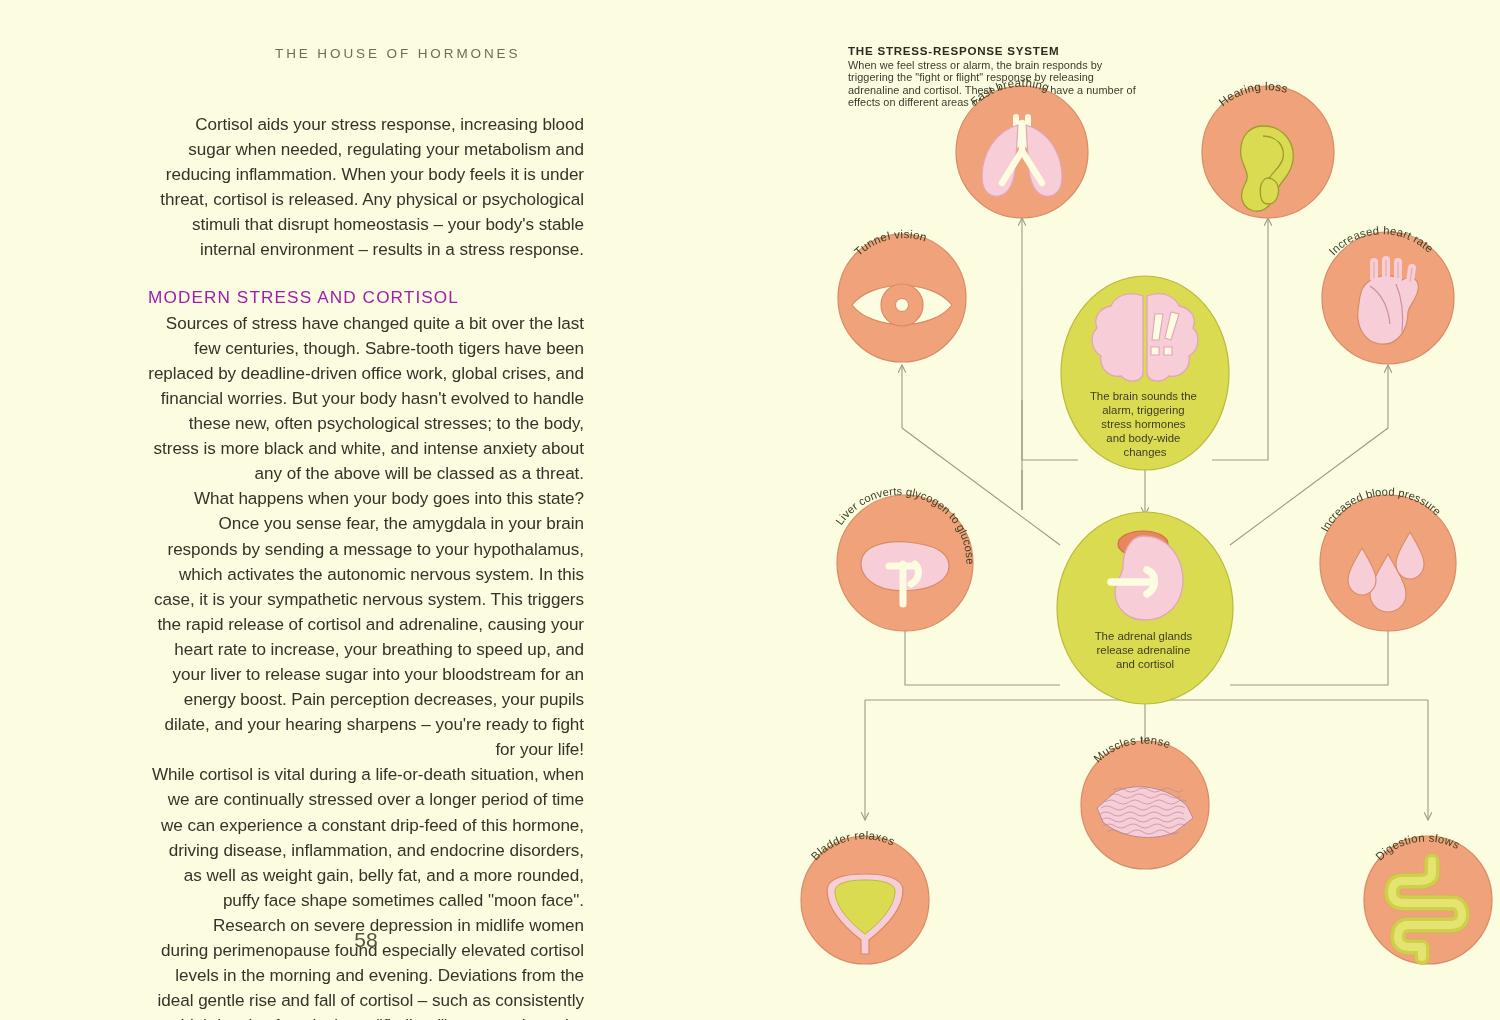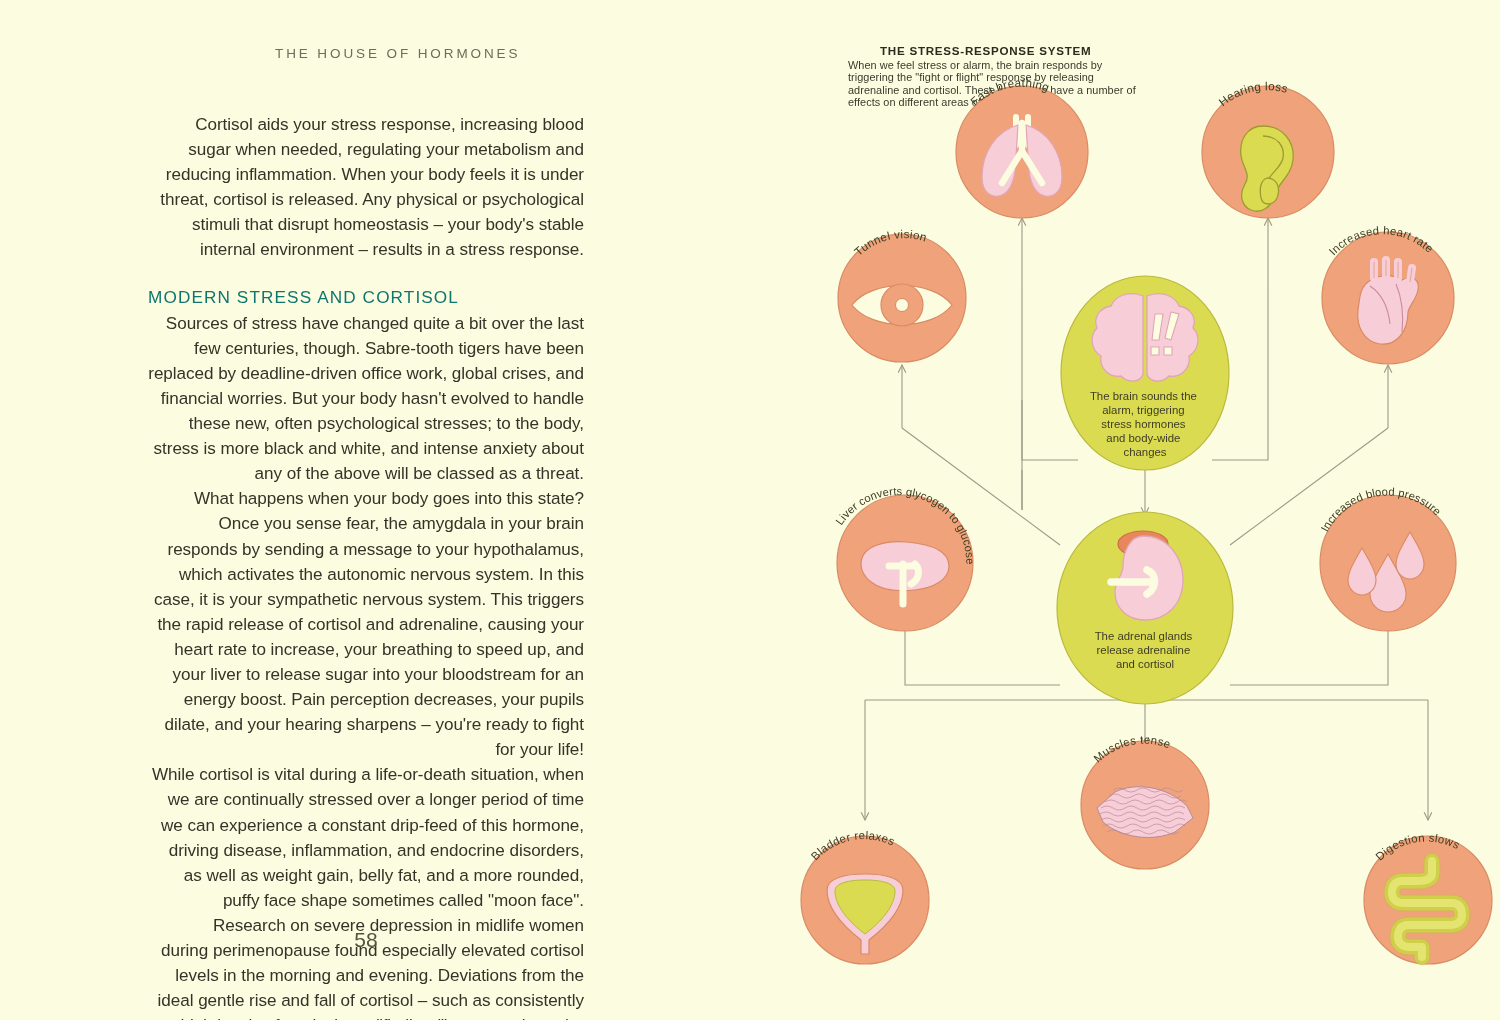--- a/index.html
+++ b/index.html
@@ -46,21 +46,21 @@
     letter-spacing: -0.05px;
     text-align: right;
   }
   .para.indent {
     text-indent: 22px;
   }
   .sec-head {
     font-size: 17.2px;
     line-height: 25.1px;
     letter-spacing: 1.1px;
-    color: #0f766e;
+    color: #a21caf;
     margin: 22px 0 1px 0;
     font-weight: 400;
   }
   #folio {
     position: absolute;
     left: 148px;
     top: 928px;
     width: 436px;
     text-align: center;
     font-size: 21px;
@@ -75,21 +75,20 @@
   }
   #diagram-title {
     position: absolute;
     left: 88px;
     top: 44px;
     font-size: 11.6px;
     letter-spacing: 0.75px;
     font-weight: bold;
     color: #2b2b20;
     white-space: nowrap;
-    margin-left: 32px;
   }
   #diagram-intro {
     position: absolute;
     left: 88px;
     top: 59px;
     width: 290px;
     font-size: 10.9px;
     line-height: 12.3px;
     color: #3b3b2c;
     letter-spacing: 0.05px;

